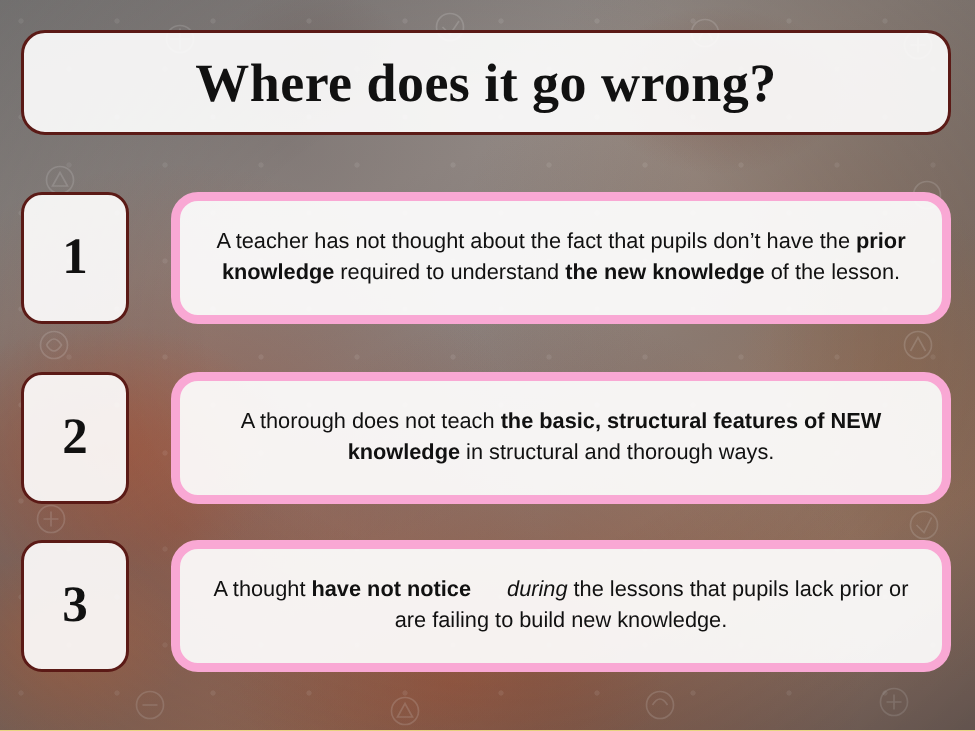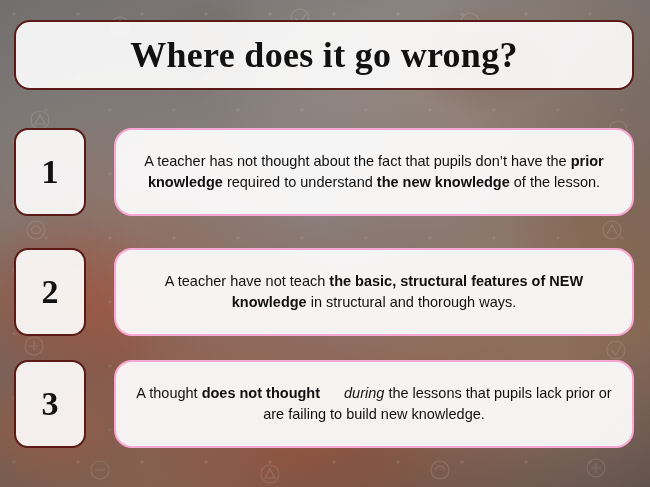--- a/index.html
+++ b/index.html
@@ -125,21 +125,21 @@
   }
 
   .text-box {
     position: absolute;
     left: 100px;
     top: 0;
     width: 520px;
     height: 88px;
     box-sizing: border-box;
     background: rgba(255,255,255,0.92);
-    border: 2px solid #f9a8d4;
+    border: 6px solid #f9a8d4;
     border-radius: 18px;
     display: flex;
     align-items: center;
     justify-content: center;
     padding: 6px 16px;
   }
   .body-text {
     font-family: "Liberation Sans", sans-serif;
     font-size: 14.5px;
     line-height: 1.42;
@@ -206,27 +206,27 @@
       <div class="text-box">
         <div class="body-text"><span>A teacher has not thought about the fact that pupils don’t have the </span><b>prior knowledge</b><span> required to understand </span><b>the new knowledge</b><span> of the lesson.</span></div>
       </div>
     </div>
 
     <div class="row row-2">
       <div class="num-box">
         <div class="num-text">2</div>
       </div>
       <div class="text-box">
-        <div class="body-text"><span>A teacher have not teach </span><b>the basic, structural features of NEW knowledge</b><span> in structural and thorough ways.</span></div>
+        <div class="body-text"><span>A thorough does not teach </span><b>the basic, structural features of NEW knowledge</b><span> in structural and thorough ways.</span></div>
       </div>
     </div>
 
     <div class="row row-3">
       <div class="num-box">
         <div class="num-text">3</div>
       </div>
       <div class="text-box">
-        <div class="body-text"><span>A thought </span><b>does not thought</b><i> during</i><span> the lessons that pupils lack prior or are failing to build new knowledge.</span></div>
+        <div class="body-text"><span>A thought </span><b>have not notice</b><i> during</i><span> the lessons that pupils lack prior or are failing to build new knowledge.</span></div>
       </div>
     </div>
 
   </div>
 </div>
 
 </body></html>

